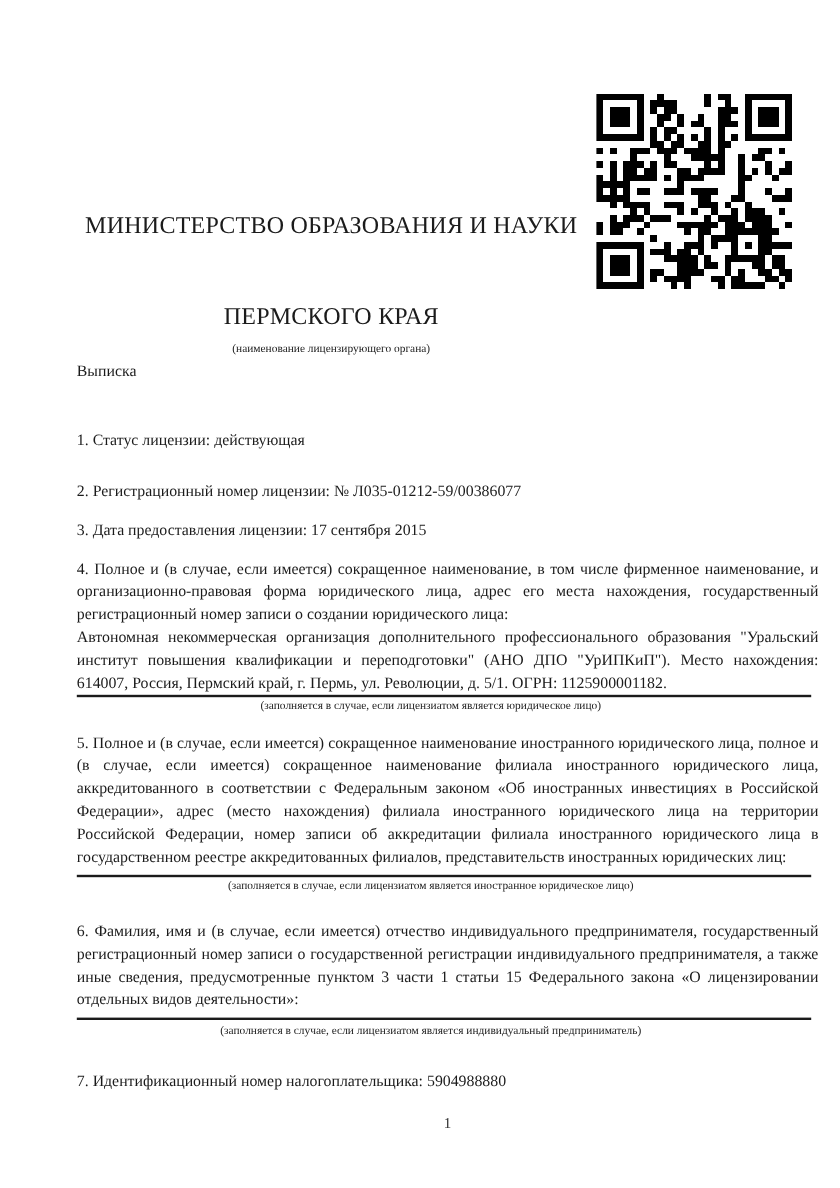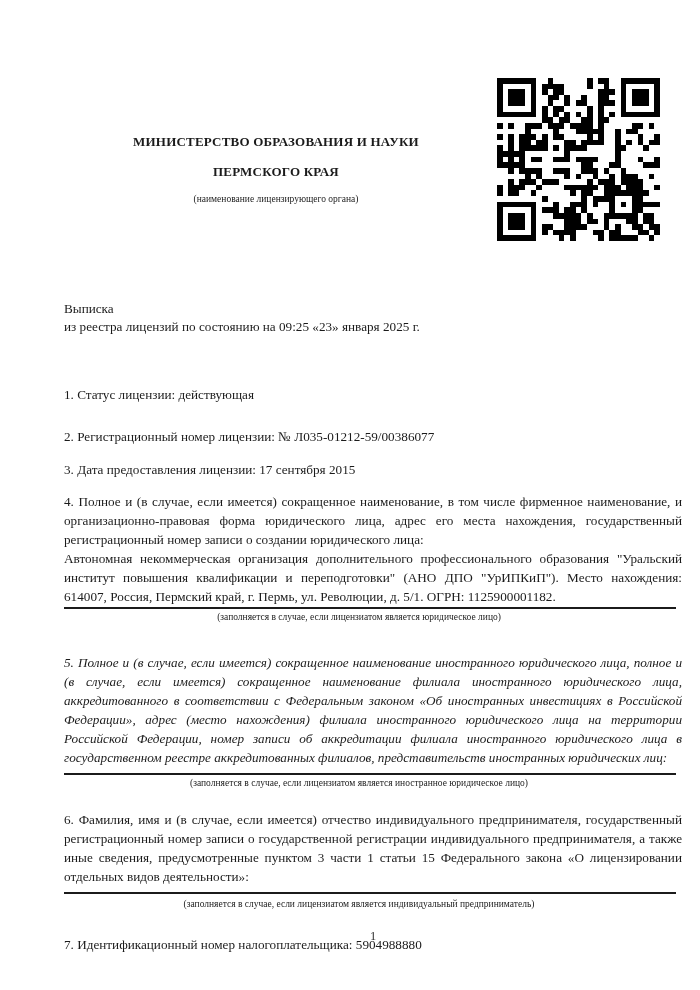--- a/index.html
+++ b/index.html
@@ -11,21 +11,21 @@
     font-family:"Liberation Serif","DejaVu Serif",serif;
     color:#1b1b1b;
     overflow:hidden;
   }
   
   .ministry-block{
     position:absolute;left:64px;top:127px;width:424px;
     text-align:center;
   }
   .ministry-line{
-    font-weight:bold;font-size:13px;line-height:30px;letter-spacing:.2px;
+    font-weight:normal;font-size:20px;line-height:30px;letter-spacing:.2px;margin-top:46px;
   }
   .ministry-note{
     font-size:9.5px;line-height:12px;margin-top:6px;color:#222;text-align:center;
   }
   .qr{
     position:absolute;left:497px;top:78px;width:163px;height:163px;
   }
   
   .content{
     position:absolute;left:64px;top:300px;width:618px;
@@ -37,28 +37,28 @@
   .item-line{margin-top:0;}
   .just{text-align:justify;}
   .small-note{
     font-size:9.5px;line-height:12px;text-align:center;color:#222;
   }
   .note1{width:490px;}
   .cap{width:590px;}
   .rule{
     width:612px;height:0;border-top:2px solid #1b1b1b;
   }
-  .mt-item1{margin-top:49px;}
+  .mt-item1{margin-top:39px;}
   .mt-note1{margin-top:3px;}
   .mt-item2{margin-top:23px;}
   .mt-item3{margin-top:14px;}
   .mt-item4{margin-top:13px;}
   .mt-rule4{margin-top:1px;}
   .mt-cap4{margin-top:2px;font-family:Liberation Serif, serif;}
-  .mt-item5{margin-top:30px;font-style:italic;}
+  .mt-item5{margin-top:14px;}
   .mt-rule5{margin-top:6px;}
   .mt-cap5{margin-top:2px;}
   .mt-item6{margin-top:21px;}
   .mt-rule6{margin-top:6px;}
   .mt-cap6{margin-top:4px;}
   .mt-item7{margin-top:25px;}
   .page-num{
     position:absolute;left:64px;top:929px;width:618px;
     text-align:center;font-size:12.5px;color:#333;
   }
@@ -483,21 +483,20 @@
       <rect x="22" y="28" width="1" height="1" fill="#000"></rect>
       <rect x="23" y="28" width="1" height="1" fill="#000"></rect>
       <rect x="24" y="28" width="1" height="1" fill="#000"></rect>
       <rect x="27" y="28" width="1" height="1" fill="#000"></rect>
     </svg>
 
   <div class="content">
 
     <div class="extract-head">
       <div class="extract-title">Выписка</div>
-      <div class="extract-sub">из реестра лицензий по состоянию на 09:25 «23» января 2025 г.</div>
     </div>
 
     <div class="item-line mt-item1">1. Статус лицензии: действующая</div>
 
     <div class="item-line mt-item2">2. Регистрационный номер лицензии: № Л035-01212-59/00386077</div>
 
     <div class="item-line mt-item3">3. Дата предоставления лицензии: 17 сентября 2015</div>
 
     <div class="just mt-item4">4. Полное и (в случае, если имеется) сокращенное наименование, в том числе фирменное наименование, и организационно-правовая форма юридического лица, адрес его места нахождения, государственный регистрационный номер записи о создании юридического лица:</div>
     <div class="just">Автономная некоммерческая организация дополнительного профессионального образования "Уральский институт повышения квалификации и переподготовки" (АНО ДПО "УрИПКиП"). Место нахождения: 614007, Россия, Пермский край, г. Пермь, ул. Революции, д. 5/1. ОГРН: 1125900001182.</div>

